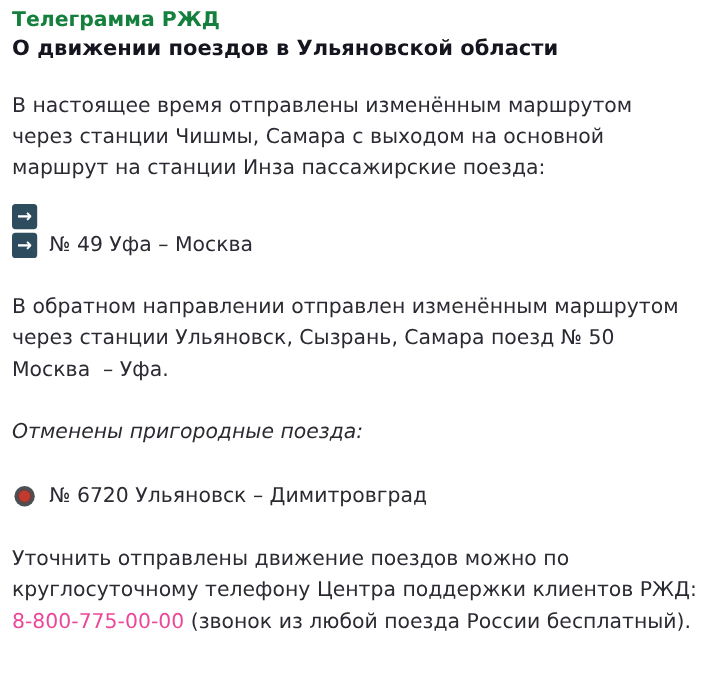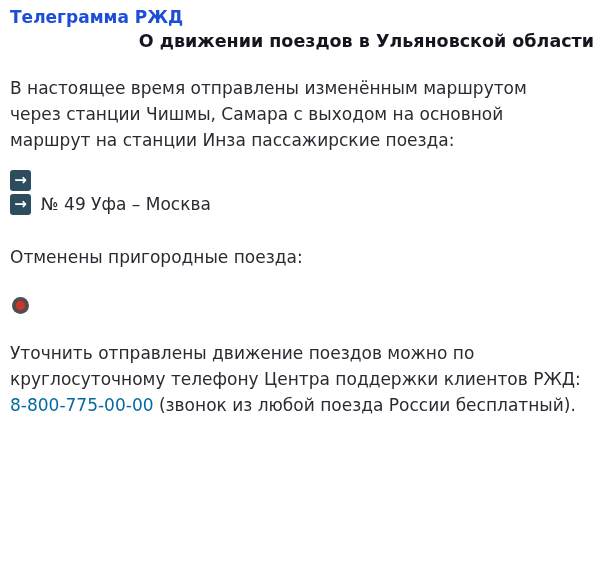--- a/index.html
+++ b/index.html
@@ -11,43 +11,42 @@
     font-family: "DejaVu Sans", "Liberation Sans", sans-serif;
     color: #2a2a32;
   }
   .post {
     padding: 5px 10px 0 10px;
   }
   .channel-name {
     font-size: 17px;
     line-height: 24px;
     font-weight: 600;
-    color: #1d4ed8;
+    color: #15803d;
     text-decoration: none;
     display: inline-block;
     cursor: pointer;
   }
   .post-title {
     font-size: 17.5px;
     line-height: 24px;
     font-weight: 700;
     color: #15151f;
     margin: 0;
-    text-align: right;
   }
   .para {
     font-size: 17px;
     line-height: 26px;
     margin: 0;
     white-space: pre-wrap;
     color: #2a2a32;
   }
   .para-intro   { margin-top: 22px; }
   .para-reverse { margin-top: 25px; }
-  .para-heading { margin-top: 26px; }
+  .para-heading { margin-top: 26px; font-style: italic; }
   .para-contact { margin-top: 26px; }
   .train-list {
     list-style: none;
     margin: 0;
     padding: 0;
   }
   .train-list.changed   { margin-top: 17px; }
   .train-list.cancelled { margin-top: 27px; }
   .train-list li {
     display: flex;
@@ -74,21 +73,21 @@
     width: 17px;
     height: 17px;
     border-radius: 50%;
     background: radial-gradient(circle at 50% 50%, #c23a2e 0 34%, #7a3a36 42%, #4a5055 52%, #4a5055 100%);
     display: inline-block;
     flex: 0 0 auto;
     margin-left: 2px;
     margin-right: 2px;
   }
   .phone-link {
-    color: #0369a1;
+    color: #ec4899;
     text-decoration: none;
     cursor: pointer;
   }
 </style>
 </head>
 <body>
 
 <div class="post">
 
   <a class="channel-name">Телеграмма РЖД</a>
@@ -102,26 +101,30 @@
   <ul class="train-list changed">
     <li>
       <span class="icon-arrow-square">→</span>
     </li>
     <li>
       <span class="icon-arrow-square">→</span>
       <span>№ 49 Уфа – Москва</span>
     </li>
   </ul>
 
+  <p class="para para-reverse">В обратном направлении отправлен изменённым маршрутом
+через станции Ульяновск, Сызрань, Самара поезд № 50
+Москва  – Уфа.</p>
 
   <p class="para para-heading">Отменены пригородные поезда:</p>
 
   <ul class="train-list cancelled">
     <li>
       <span class="icon-record"></span>
+      <span>№ 6720 Ульяновск – Димитровград</span>
     </li>
   </ul>
 
   <p class="para para-contact"><span>Уточнить отправлены движение поездов можно по
 круглосуточному телефону Центра поддержки клиентов РЖД:
 </span><a class="phone-link">8-800-775-00-00</a><span> (звонок из любой поезда России бесплатный).</span></p>
 
 </div>
 
 </body></html>

